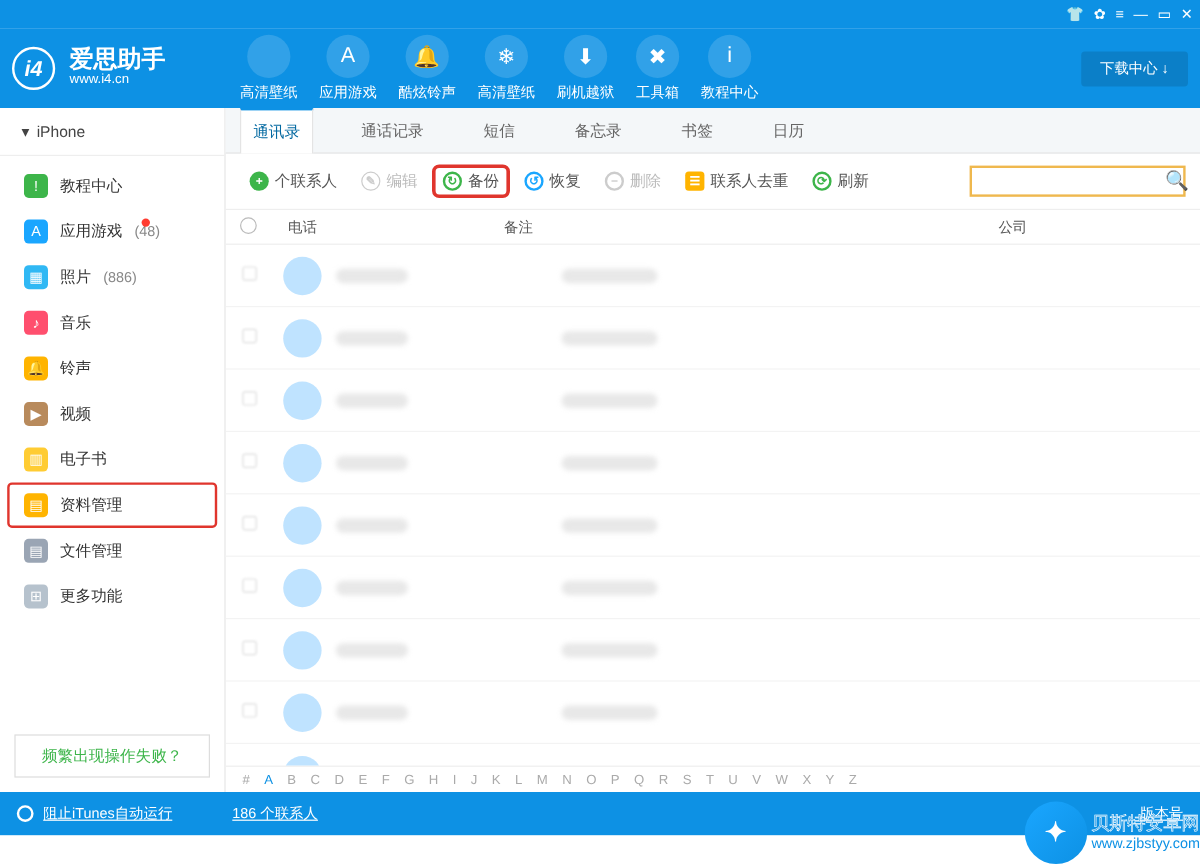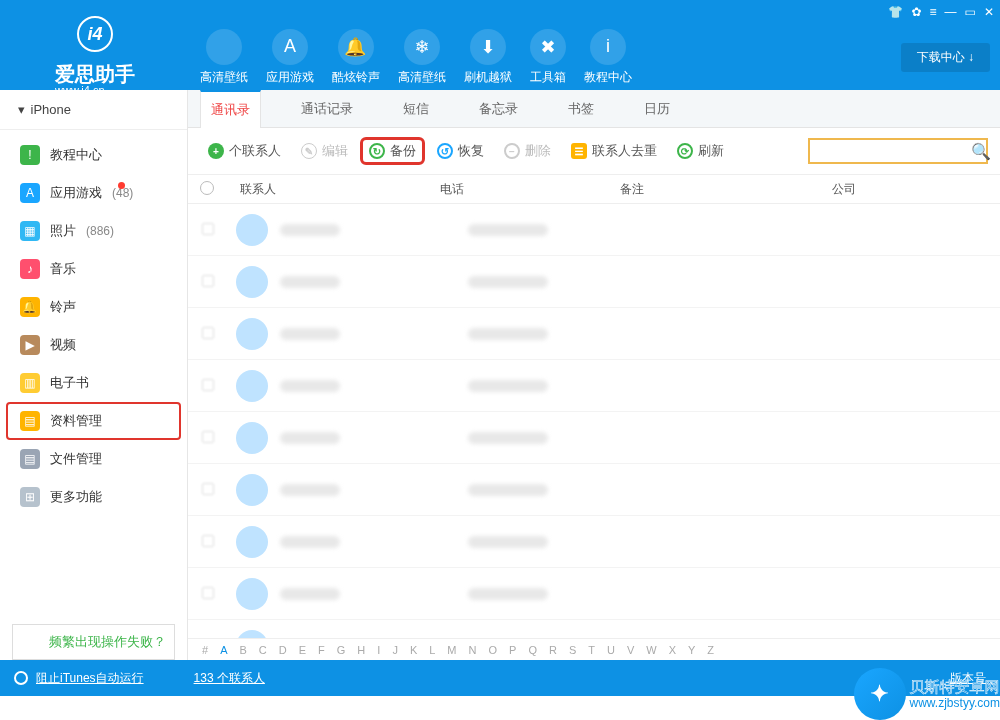--- a/index.html
+++ b/index.html
@@ -2,47 +2,47 @@
 <html><head>
 <meta charset="utf-8">
 <style>
 * { margin: 0; padding: 0; box-sizing: border-box; font-family: "Microsoft YaHei", Arial, sans-serif; }
 body { width: 1000px; height: 720px; background: #fff; overflow: hidden; position: relative; }
 
 .titlebar { height: 24px; background: #0d91e4; display: flex; justify-content: flex-end; align-items: center; padding-right: 6px; gap: 8px; }
 .titlebar span { color: #fff; font-size: 12px; cursor: pointer; display: inline-flex; align-items: center; }
 
 .header { height: 66px; background: #0d91e4; display: flex; align-items: center; padding: 0 10px; }
-.logo-block { display: flex; align-items: center; gap: 12px; width: 170px; flex-direction: column; }
+.logo-block { display: flex; align-items: center; gap: 12px; width: 170px; }
 .logo-i4 { width: 36px; height: 36px; border: 2px solid #fff; border-radius: 50%; display: flex; align-items: center; justify-content: center; color: #fff; font-size: 18px; font-weight: bold; font-style: italic; }
 .logo-txt { color: #fff; }
 .logo-txt .big { font-size: 20px; font-weight: bold; line-height: 1; }
 .logo-txt .small { font-size: 11px; line-height: 1.2; }
 
 .navs { display: flex; gap: 18px; flex: 1; justify-content: flex-start; padding-left: 20px; }
 .nav-item { display: flex; flex-direction: column; align-items: center; color: #fff; font-size: 12px; gap: 4px; cursor: pointer; }
 .nav-ico { width: 36px; height: 36px; border-radius: 50%; background: rgba(255,255,255,0.15); display: flex; align-items: center; justify-content: center; font-size: 18px; color: #fff; }
 
 .dlcenter { margin-left: auto; background: rgba(0,0,0,0.12); color: #fff; font-size: 12px; padding: 6px 16px; border-radius: 3px; cursor: pointer; }
 
 .body { display: flex; height: 570px; }
 .sidebar { width: 188px; background: #fff; border-right: 1px solid #e6e6e6; display: flex; flex-direction: column; }
 .side-top { padding: 12px 18px; border-bottom: 1px solid #eee; font-size: 13px; color: #444; display: flex; align-items: center; gap: 6px; }
 .side-list { flex: 1; padding-top: 6px; }
 .side-item { display: flex; align-items: center; gap: 10px; padding: 9px 20px; font-size: 13px; color: #333; cursor: pointer; position: relative; }
 .side-item .sico { width: 20px; height: 20px; border-radius: 4px; display: flex; align-items: center; justify-content: center; font-size: 12px; color: #fff; }
 .side-item .count { color: #888; font-size: 12px; }
 .reddot { width: 7px; height: 7px; background: #ff3b30; border-radius: 50%; position: absolute; top: 8px; }
 .side-item.hl { border: 2px solid #e0352d; border-radius: 4px; margin: 0 6px; padding: 7px 12px; }
-.faq { margin: 0 12px; padding: 8px; text-align: right; color: #3db54a; font-size: 13px; border: 1px solid #ddd; cursor: pointer; }
+.faq { margin: 12px 12px; padding: 8px; text-align: center; color: #3db54a; font-size: 13px; border: 1px solid #ddd; cursor: pointer; }
 
 .main { flex: 1; display: flex; flex-direction: column; }
 .subtabs { height: 38px; background: #f4f7f9; border-bottom: 1px solid #e4e4e4; display: flex; align-items: stretch; padding: 0 12px; gap: 30px; }
 .subtab { display: flex; align-items: center; font-size: 13px; color: #666; cursor: pointer; padding: 0 10px; }
-.subtab.active { background: #fff; color: #ef4444; border-top: 2px solid #0d91e4; border-left: 1px solid #e4e4e4; border-right: 1px solid #e4e4e4; margin-bottom: -1px; }
+.subtab.active { background: #fff; color: #0369a1; border-top: 2px solid #0d91e4; border-left: 1px solid #e4e4e4; border-right: 1px solid #e4e4e4; margin-bottom: -1px; }
 
 .toolbar { height: 46px; display: flex; align-items: center; padding: 0 12px; gap: 4px; }
 .tbtn { display: flex; align-items: center; gap: 5px; padding: 4px 8px; font-size: 13px; color: #555; cursor: pointer; border-radius: 3px; }
 .tbtn.hl { border: 3px solid #e0352d; border-radius: 6px; padding: 2px 6px; }
 .tico { width: 16px; height: 16px; border-radius: 50%; display: inline-flex; align-items: center; justify-content: center; font-size: 10px; font-weight: bold; }
 .searchbox { margin-left: auto; width: 180px; height: 26px; border: 2px solid #efb84e; display: flex; align-items: center; padding: 0 6px; }
 .searchbox input { flex: 1; border: none; outline: none; font-size: 12px; }
 .searchbox .sicon { color: #ccc; }
 
 .colheads { height: 30px; border-top: 1px solid #eee; border-bottom: 1px solid #eee; display: flex; align-items: center; font-size: 12px; color: #555; }
@@ -217,21 +217,20 @@
           <span>刷新</span>
         </div>
       <div class="searchbox">
         <input style="">
         <span class="sicon">🔍</span>
       </div>
     </div>
 
     <div class="colheads">
       <div class="c c-chk"><span style="width:14px;height:14px;border:1px solid #bbb;border-radius:50%;display:inline-block"></span></div>
-      <div class="c c-name">联系人</div>
       <div class="c c-phone">电话</div>
       <div class="c c-note">备注</div>
       <div class="c c-comp">公司</div>
     </div>
 
     <div class="rows" id="rows">
         <div class="row">
           <div class="c-chk" style="padding-left:14px"><span style="width:12px;height:12px;border:1px solid #ddd;border-radius:2px;display:inline-block;filter:blur(1px)"></span></div>
           <div class="avatar"></div>
           <div class="c-name" style="padding-left:12px">
@@ -345,21 +344,21 @@
         <span>X</span>
         <span>Y</span>
         <span>Z</span>
       </div>
   </div>
 </div>
 
 <div class="footer">
   <span style="width:14px;height:14px;border:2px solid #fff;border-radius:50%;display:inline-block;margin-right:8px"></span>
   <span>阻止iTunes自动运行</span>
-  <span class="mid">133 个联系人</span>
+  <span class="mid">186 个联系人</span>
   <span class="right">版本号</span>
 </div>
 
 <div class="watermark">
   <div class="wm-circle">✦</div>
   <div class="wm-txt">
     <div style="font-size:15px;font-weight:normal;-webkit-text-stroke:0.5px #fff">贝斯特安卓网</div>
     <div>www.zjbstyy.com</div>
   </div>
 </div>

